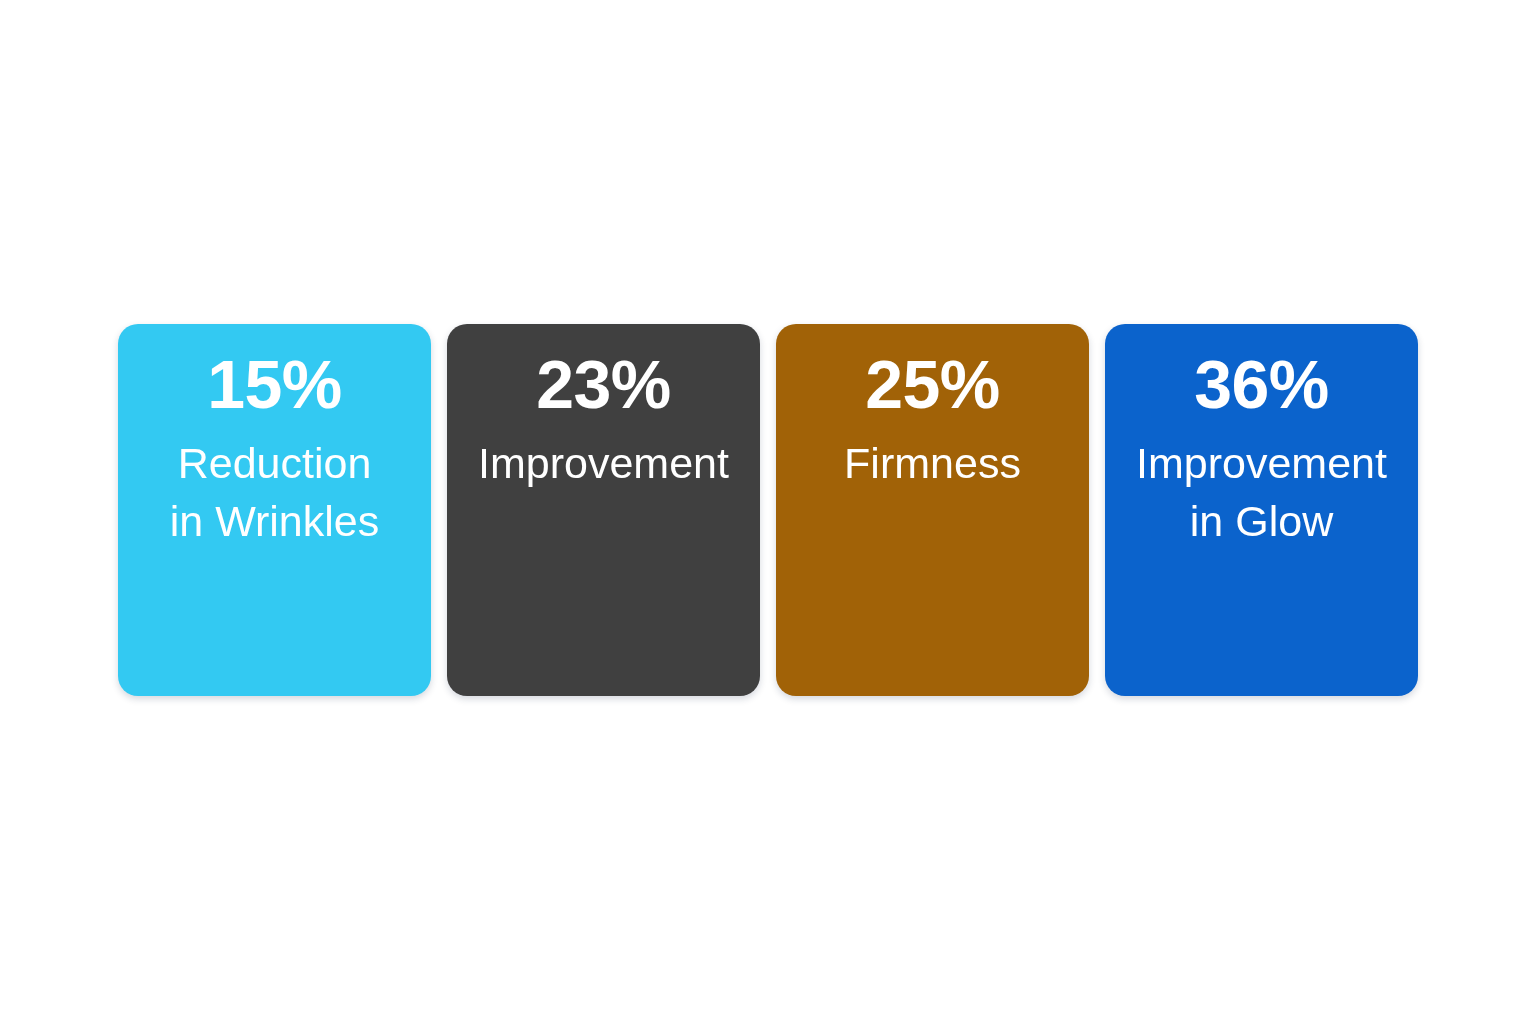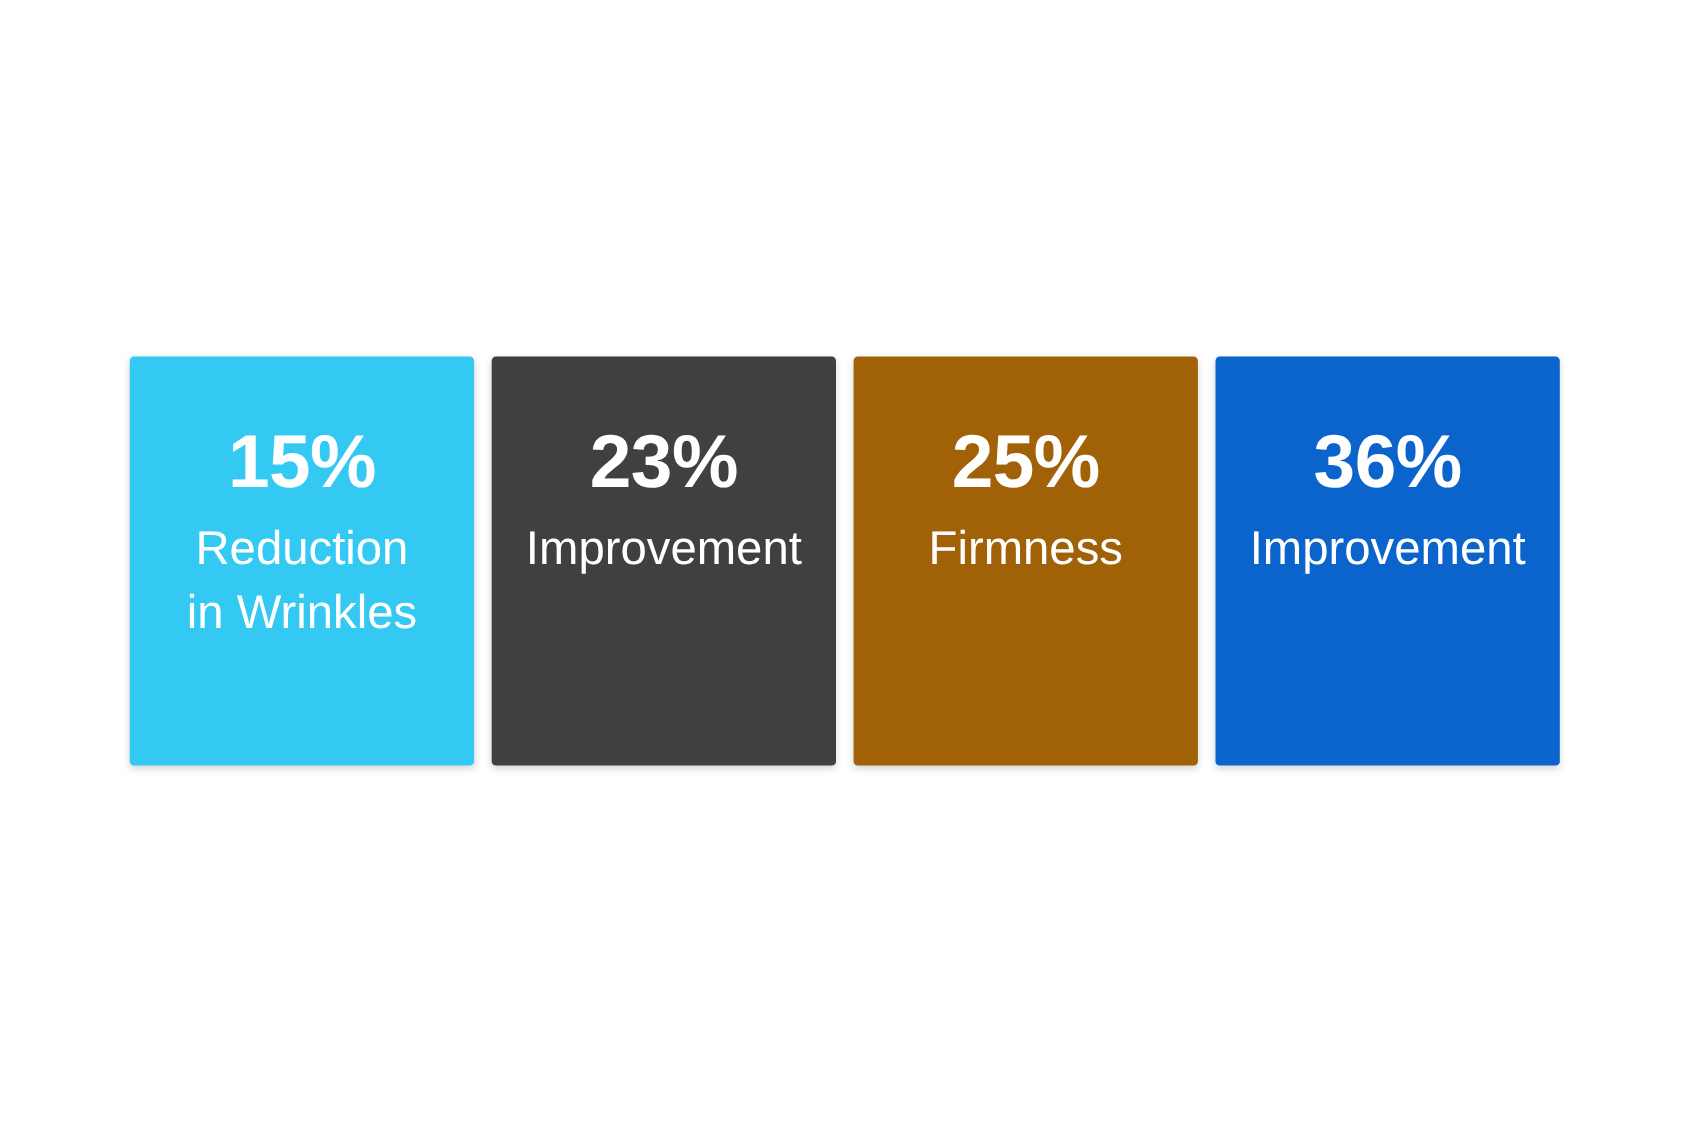--- a/index.html
+++ b/index.html
@@ -24,28 +24,28 @@
     display: flex;
     flex-direction: row;
     align-items: stretch;
     justify-content: space-between;
   }
 
   .stat-card {
     position: relative;
     width: 313px;
     height: 372px;
-    border-radius: 4px;
+    border-radius: 20px;
     box-sizing: border-box;
     box-shadow: 0 3px 7px rgba(20, 40, 70, 0.18);
     display: flex;
     flex-direction: column;
     align-items: center;
     justify-content: flex-start;
-    padding-top: 62px;
+    padding-top: 26px;
     overflow: hidden;
   }
 
   .stat-value {
     display: block;
     color: #ffffff;
     font-size: 68px;
     font-weight: bold;
     line-height: 1.0;
     letter-spacing: -0.5px;
@@ -97,16 +97,17 @@
     <span class="stat-value">25%</span>
     <span class="stat-label">
       <span class="lbl-line">Firmness</span>
     </span>
   </div>
 
   <div class="stat-card" style="background-color: rgb(11, 99, 204);">
     <span class="stat-value">36%</span>
     <span class="stat-label">
       <span class="lbl-line">Improvement</span>
+      <span class="lbl-line">in Glow</span>
     </span>
   </div>
 
 </div>
 
 </body></html>

